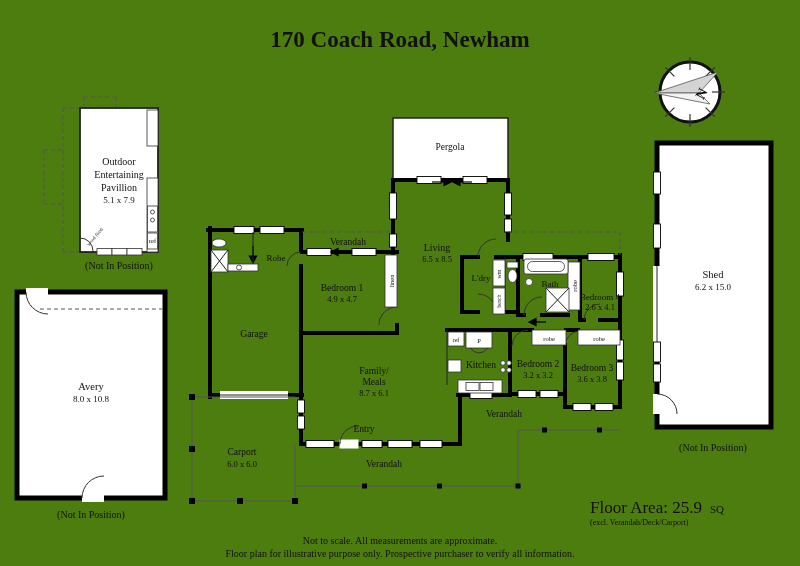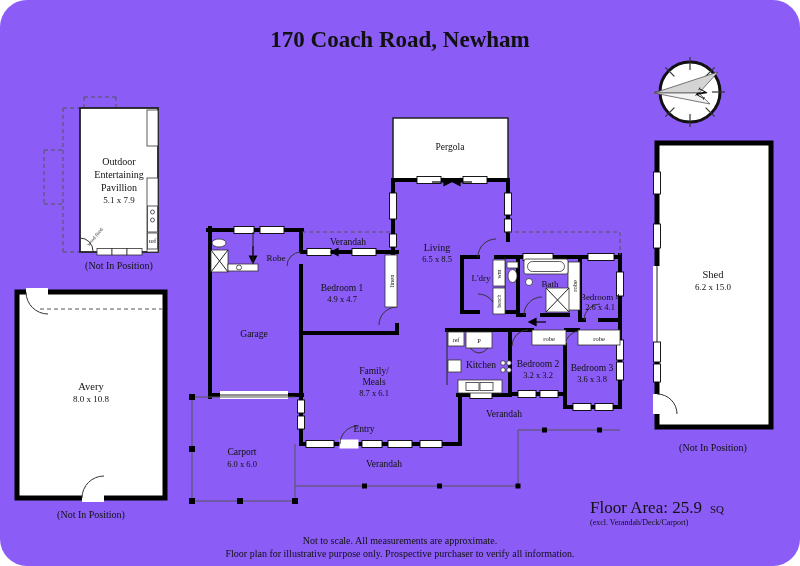--- a/index.html
+++ b/index.html
@@ -1,17 +1,17 @@
 <!DOCTYPE html>
 <html><head>
 <meta charset="utf-8">
 <style>
   html,body{margin:0;padding:0;background:#fff;}
-  .page{position:relative;width:800px;height:566px;background:#8b5cf6;overflow:hidden;
-        font-family:"Liberation Serif","DejaVu Serif",serif;border-radius:27px;}
+  .page{position:relative;width:800px;height:566px;background:#4d7c0f;overflow:hidden;
+        font-family:"Liberation Serif","DejaVu Serif",serif;}
   svg{display:block;}
   text{fill:#111;font-family:"Liberation Serif","DejaVu Serif",serif;}
   .wall{stroke:#000;stroke-width:4;stroke-linecap:square;fill:none;}
   .wall5{stroke:#000;stroke-width:5;fill:#fff;}
   .thin{stroke:#222;stroke-width:1;fill:none;}
   .thin8{stroke:#333;stroke-width:0.8;fill:#fff;}
   .veril{stroke:#555;stroke-width:1;fill:none;}
   .dash{stroke:#555;stroke-width:1;fill:none;stroke-dasharray:4 3;}
   .win{fill:#fff;stroke:#000;stroke-width:0.9;}
   .arc{stroke:#333;stroke-width:1;fill:none;}

